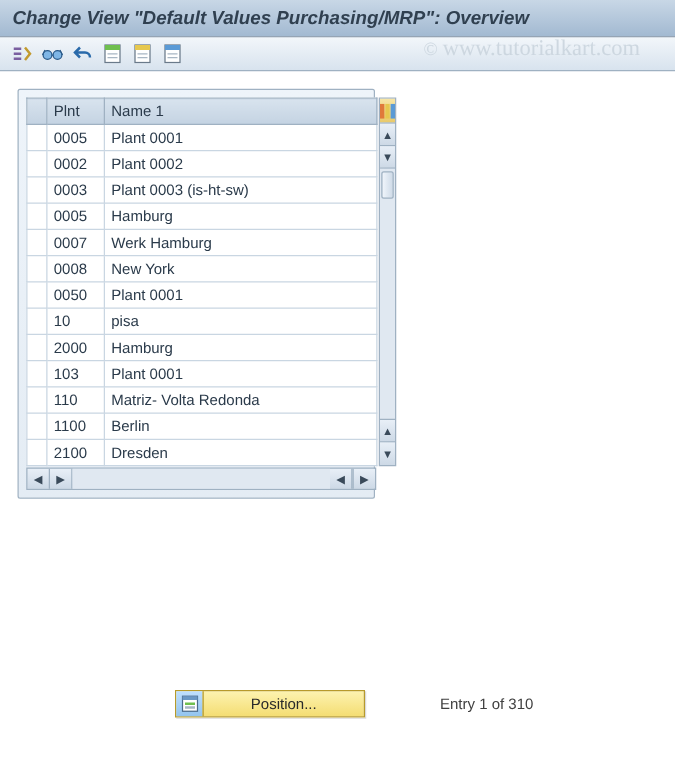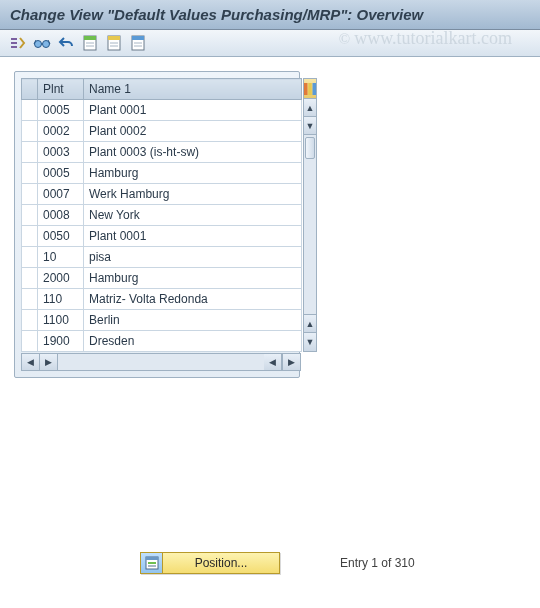--- a/index.html
+++ b/index.html
@@ -133,21 +133,21 @@
       display:flex;
       align-items:center;
       gap: 60px;
       padding-left: 140px;
     }
     .pos-btn {
       display:flex; align-items:center;
       background: linear-gradient(#fdf3b0,#f4dd73);
       border:1px solid #b79a2b;
       height:22px;
-      width: 140px;
+      width: 152px;
       cursor:pointer;
       font-size:12px;
       color:#2a2a2a;
       box-shadow: 1px 1px 0 rgba(0,0,0,0.15);
     }
     .pos-btn .pos-icon{
       width:22px;height:100%;display:flex;align-items:center;justify-content:center;
       background:linear-gradient(#bfe0ff,#93c4ee);
       border-right:1px solid #b79a2b;
     }
@@ -260,31 +260,36 @@
               <td class="plnt-cell">10</td>
               <td>pisa</td>
             </tr>
             <tr>
               <td class="sel-col"></td>
               <td class="plnt-cell">2000</td>
               <td>Hamburg</td>
             </tr>
             <tr>
               <td class="sel-col"></td>
+              <td class="plnt-cell">103</td>
+              <td>Plant 0001</td>
+            </tr>
+            <tr>
+              <td class="sel-col"></td>
               <td class="plnt-cell">110</td>
               <td>Matriz- Volta Redonda</td>
             </tr>
             <tr>
               <td class="sel-col"></td>
               <td class="plnt-cell">1100</td>
               <td>Berlin</td>
             </tr>
             <tr>
               <td class="sel-col"></td>
-              <td class="plnt-cell">1900</td>
+              <td class="plnt-cell">2100</td>
               <td>Dresden</td>
             </tr>
           </tbody>
       </table>
       <div class="vscroll">
         <div class="cfg">
           <svg width="12" height="12" viewBox="0 0 12 12">
               <rect x="0" y="0" width="3.5" height="12" fill="#e07a3a"></rect>
               <rect x="4.25" y="0" width="3.5" height="12" fill="#e6c84f"></rect>
               <rect x="8.5" y="0" width="3.5" height="12" fill="#5a9ad6"></rect>

